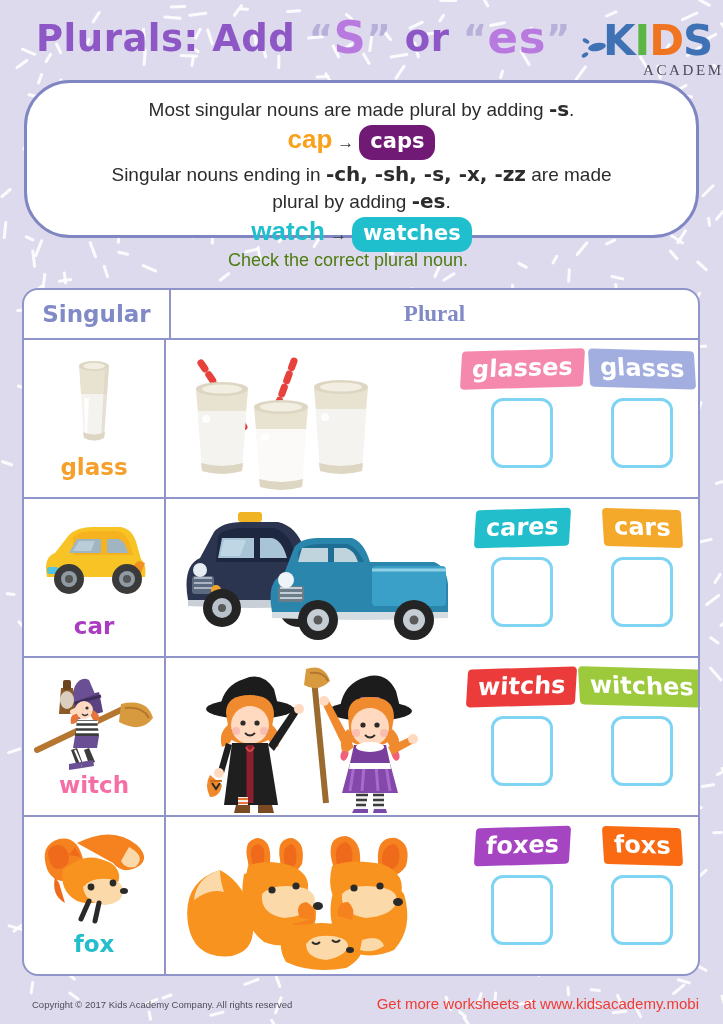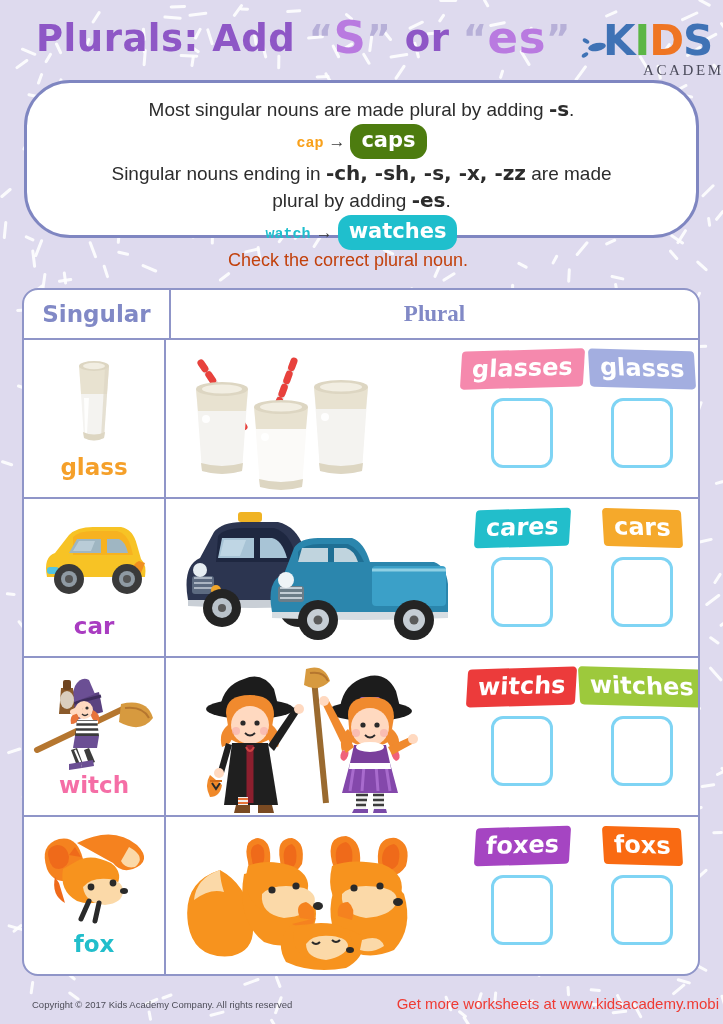--- a/index.html
+++ b/index.html
@@ -93,46 +93,46 @@
     line-height: 27px;
     white-space: nowrap;
   }
   .rule-line b {
     font-family: "DejaVu Sans", sans-serif;
     font-weight: bold;
     font-size: 20px;
   }
   .ex-row { line-height: 31px; margin: 1px 0; }
   .ex-word {
-    font-family: Liberation Mono, monospace;
+    font-family: Liberation Sans, sans-serif;
     font-weight: bold;
-    font-size: 15px;
+    font-size: 26px;
   }
   .ex-word.orange { color: #f9a11b; }
   .ex-word.teal   { color: #1fbfcd; }
   .ex-arrow { color: #3c3c3c; font-size: 17px; padding: 0 5px; }
   .ex-pill {
     display: inline-block;
     font-family: "DejaVu Sans", sans-serif;
     font-weight: bold;
     font-size: 21px;
     color: #ffffff;
     border-radius: 13px;
     padding: 1px 11px 3px 11px;
   }
-  .ex-pill.orange { background: #4d7c0f; }
+  .ex-pill.orange { background: #701a75; }
   .ex-pill.teal   { background: #1fbfcd; }
 
   
   .prompt {
     position: absolute;
     left: 0; top: 250px; width: 696px;
     text-align: center;
     font-size: 18px;
-    color: #c2410c;
+    color: #4d7c0f;
   }
 
   
   .table {
     position: absolute;
     left: 22px; top: 288px;
     width: 678px; height: 688px;
     background: #ffffff;
     border: 2px solid #8f95c8;
     border-radius: 16px;
@@ -224,21 +224,21 @@
   
   .footer-copy {
     position: absolute;
     left: 32px; top: 999px;
     font-size: 9.5px;
     color: #4d4d58;
     white-space: nowrap;
   }
   .footer-link {
     position: absolute;
-    right: 4px; top: 995px;
+    right: 24px; top: 995px;
     font-size: 15px;
     color: #ef3b33;
     white-space: nowrap;
   }
 </style>
 </head>
 <body>
 
 <svg id="confetti" viewBox="0 0 723 1024">
     <line x1="664.7" y1="825.3" x2="666.0" y2="838.5" stroke="#ffffff" stroke-width="3" stroke-linecap="round" opacity="0.9"></line>

